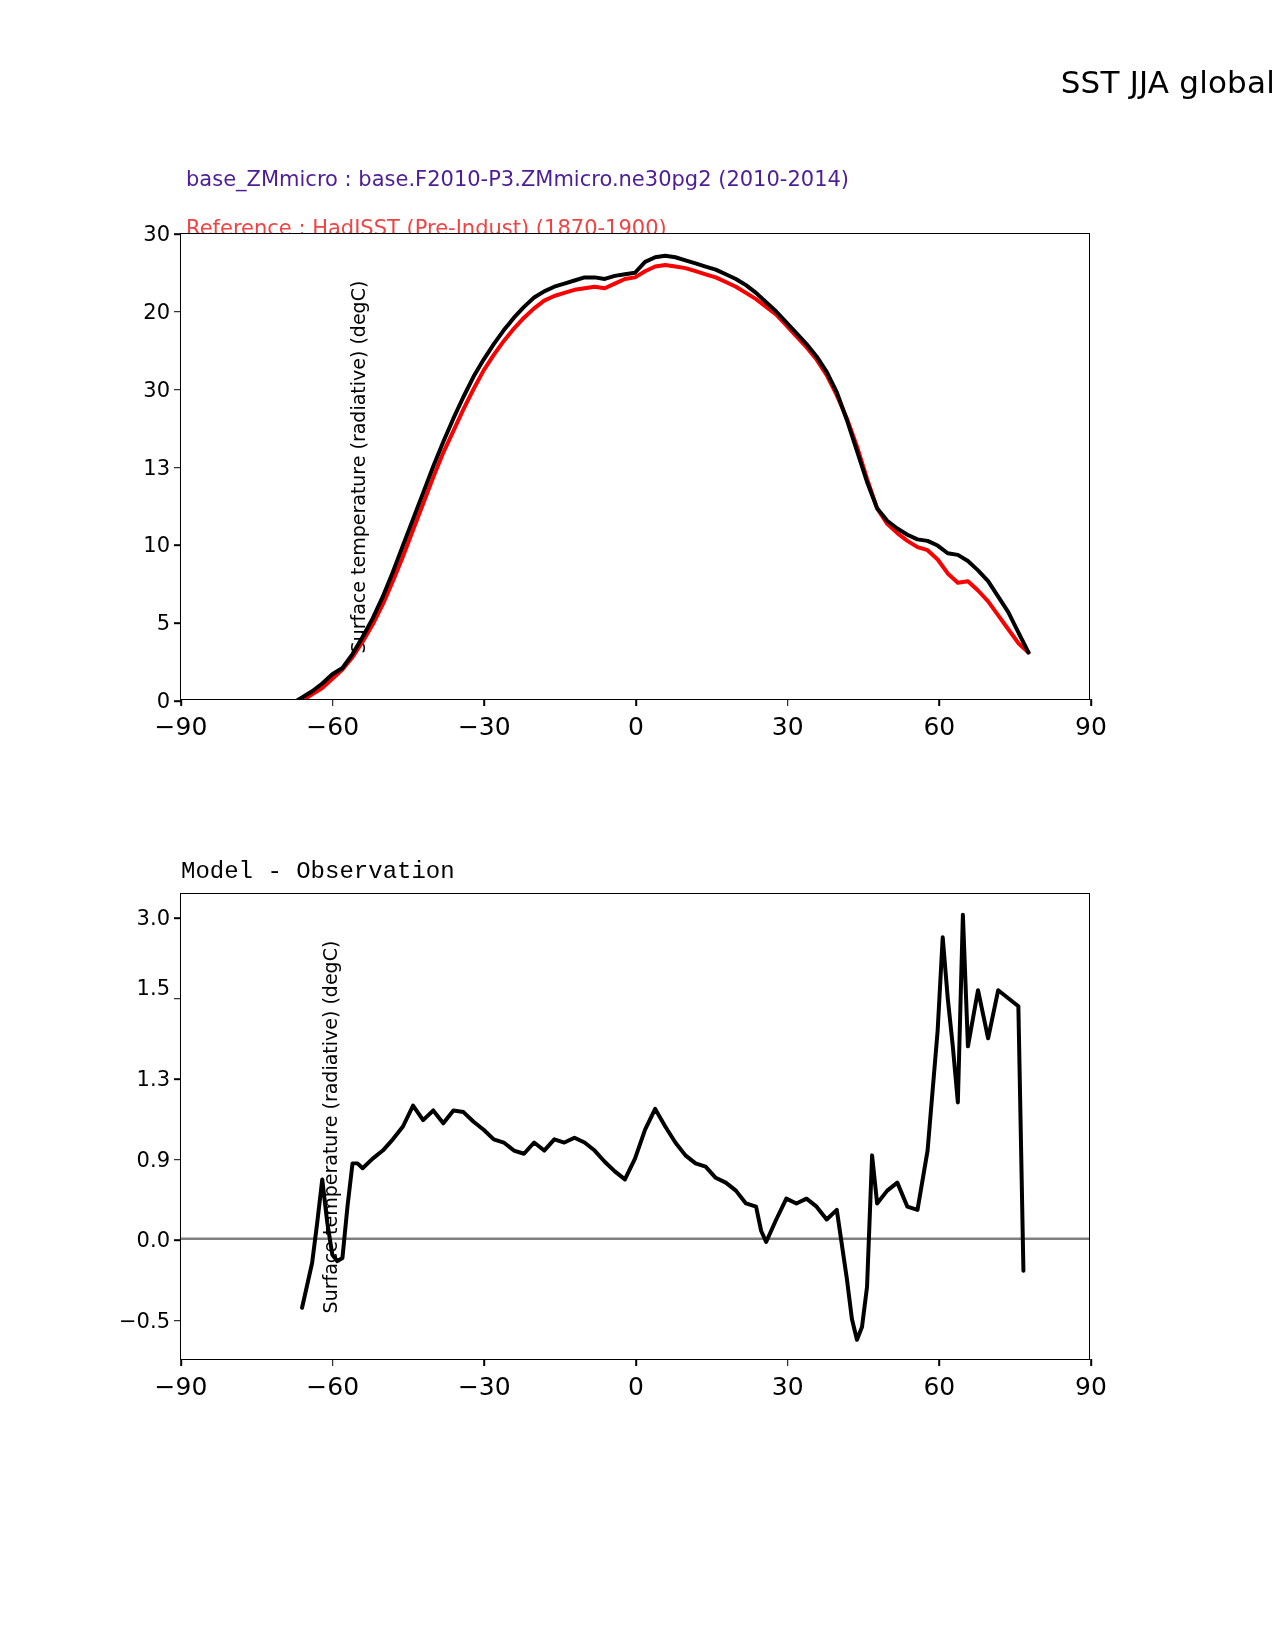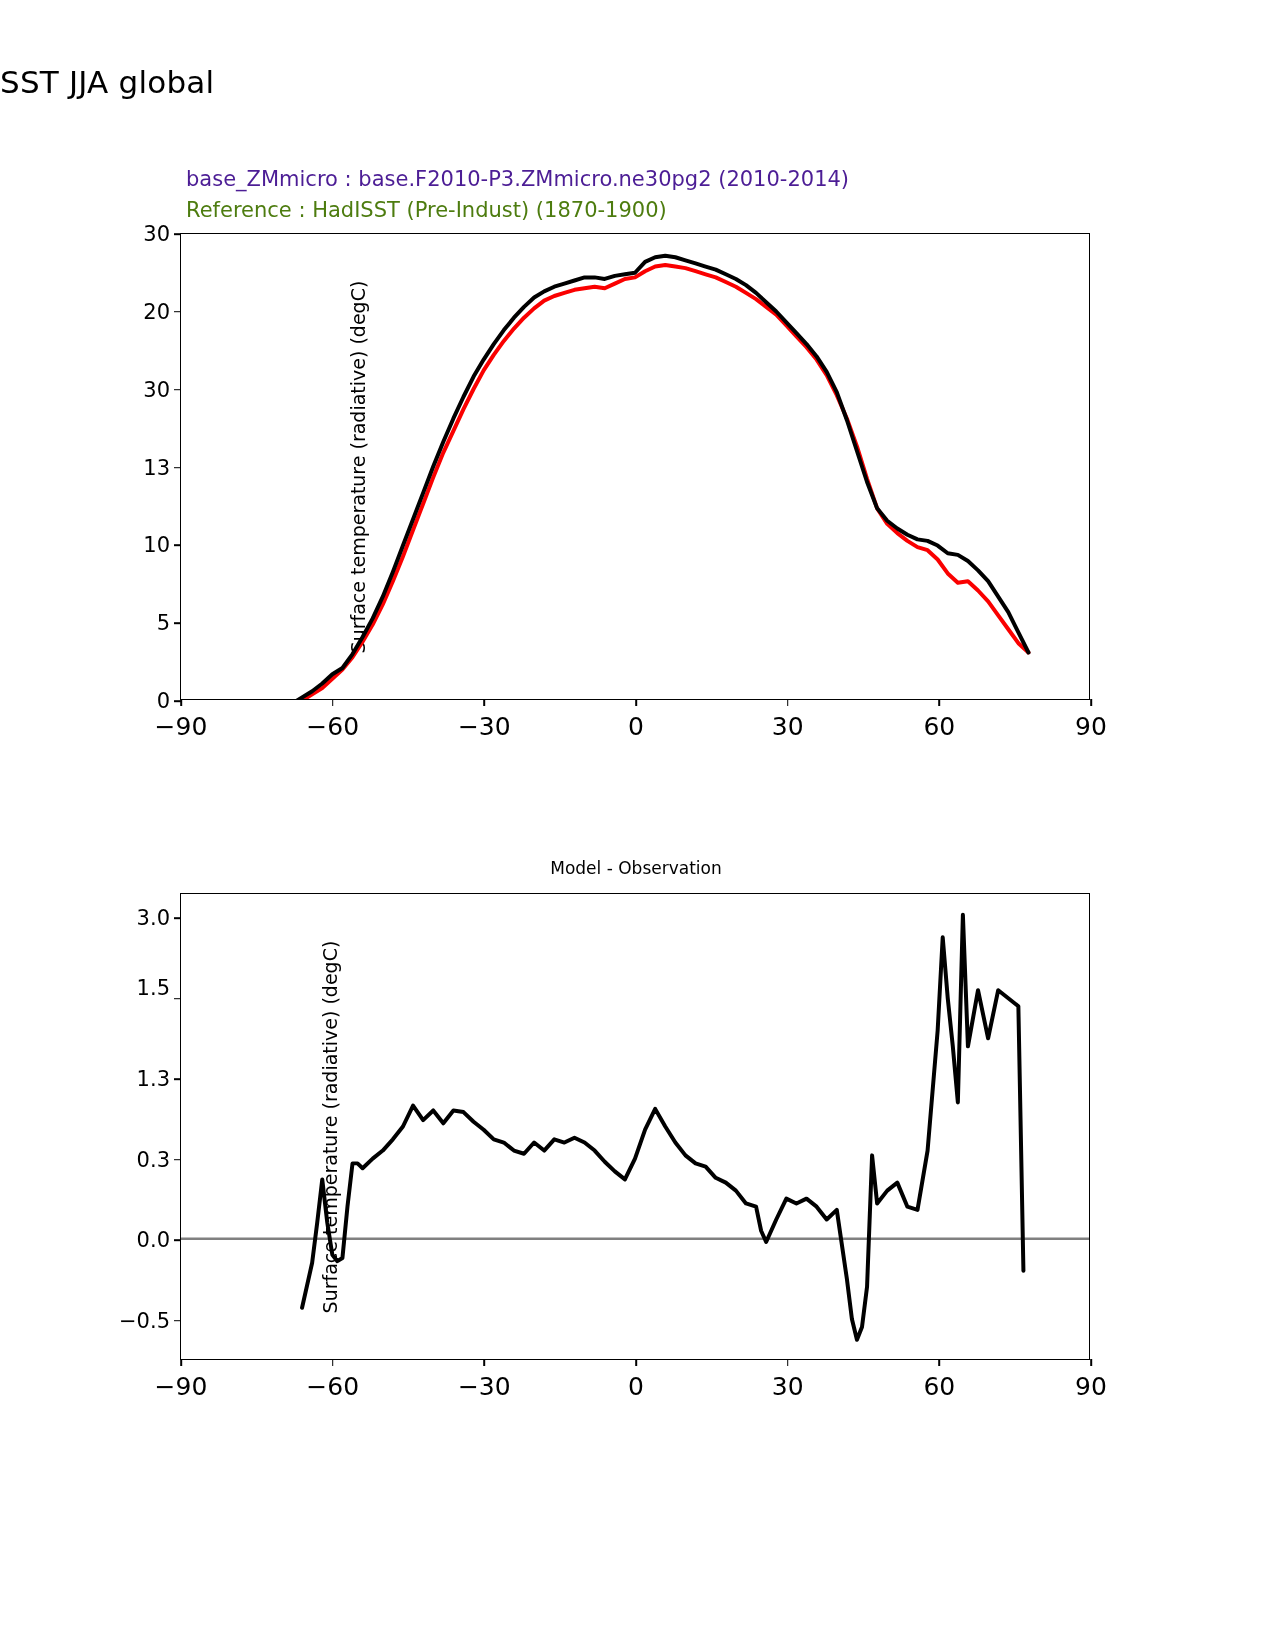--- a/index.html
+++ b/index.html
@@ -19,21 +19,21 @@
     position: absolute;
     left: 0; top: 0;
     width: 1275px;
     height: 1650px;
   }
   .fig-title {
     position: absolute;
     left: 0;
     top: 64px;
     width: 1275px;
-    text-align: left;
+    text-align: right;
     font-size: 31px;
     font-weight: normal;
     letter-spacing: 0.2px;
   }
   
   .panel1 {
     position: absolute;
     left: 180px;
     top: 233px;
     width: 910px;
@@ -43,21 +43,21 @@
     background: #fff;
   }
   .legend-block {
     position: absolute;
     left: 186px;
     top: 164px;
     font-size: 21px;
     line-height: 31px;
   }
   .legend-model { color: #4c1d95; }
-  .legend-ref { color: #4d7c0f; }
+  .legend-ref { color: #ef4444; margin-top: 18px; }
 
   .ylabel1 {
     position: absolute;
     left: -58px;
     top: 50%;
     width: 470px;
     transform: translateY(-50%) rotate(-90deg);
     transform-origin: center center;
     text-align: center;
     font-size: 19px;
@@ -113,22 +113,22 @@
     height: 467px;
     border: 1.6px solid #000;
     box-sizing: border-box;
     background: #fff;
   }
   .panel2-title {
     position: absolute;
     left: 0;
     top: -36px;
     width: 910px;
-    text-align: center;
-    font-size: 17px;
+    font-size: 24px;
+    font-family: Liberation Mono, monospace;
   }
   svg.plotarea {
     position: absolute;
     left: 0; top: 0;
     width: 100%;
     height: 100%;
     display: block;
   }
 </style>
 </head>
@@ -184,21 +184,21 @@
 
   <div class="panel2">
     <div class="panel2-title">Model - Observation</div>
     <div class="ylabel2">Surface temperature (radiative) (degC)</div>
 
     <div class="ytickmark" style="top:426.7px"></div>
     <div class="ytick" style="top:426.7px">−0.5</div>
     <div class="ytickmark" style="top:346.2px"></div>
     <div class="ytick" style="top:346.2px">0.0</div>
     <div class="ytickmark" style="top:265.6px"></div>
-    <div class="ytick" style="top:265.6px">0.3</div>
+    <div class="ytick" style="top:265.6px">0.9</div>
     <div class="ytickmark" style="top:185.1px"></div>
     <div class="ytick" style="top:185.1px">1.3</div>
     <div class="ytickmark" style="top:104.5px"></div>
     <div class="ytick" style="top:94px">1.5</div>
     <div class="ytickmark" style="top:24.0px"></div>
     <div class="ytick" style="top:24.0px">3.0</div>
 
     <div class="xtickmark" style="left:0px"></div>
     <div class="xtick" style="left:0px">−90</div>
     <div class="xtickmark" style="left:151.7px"></div>

